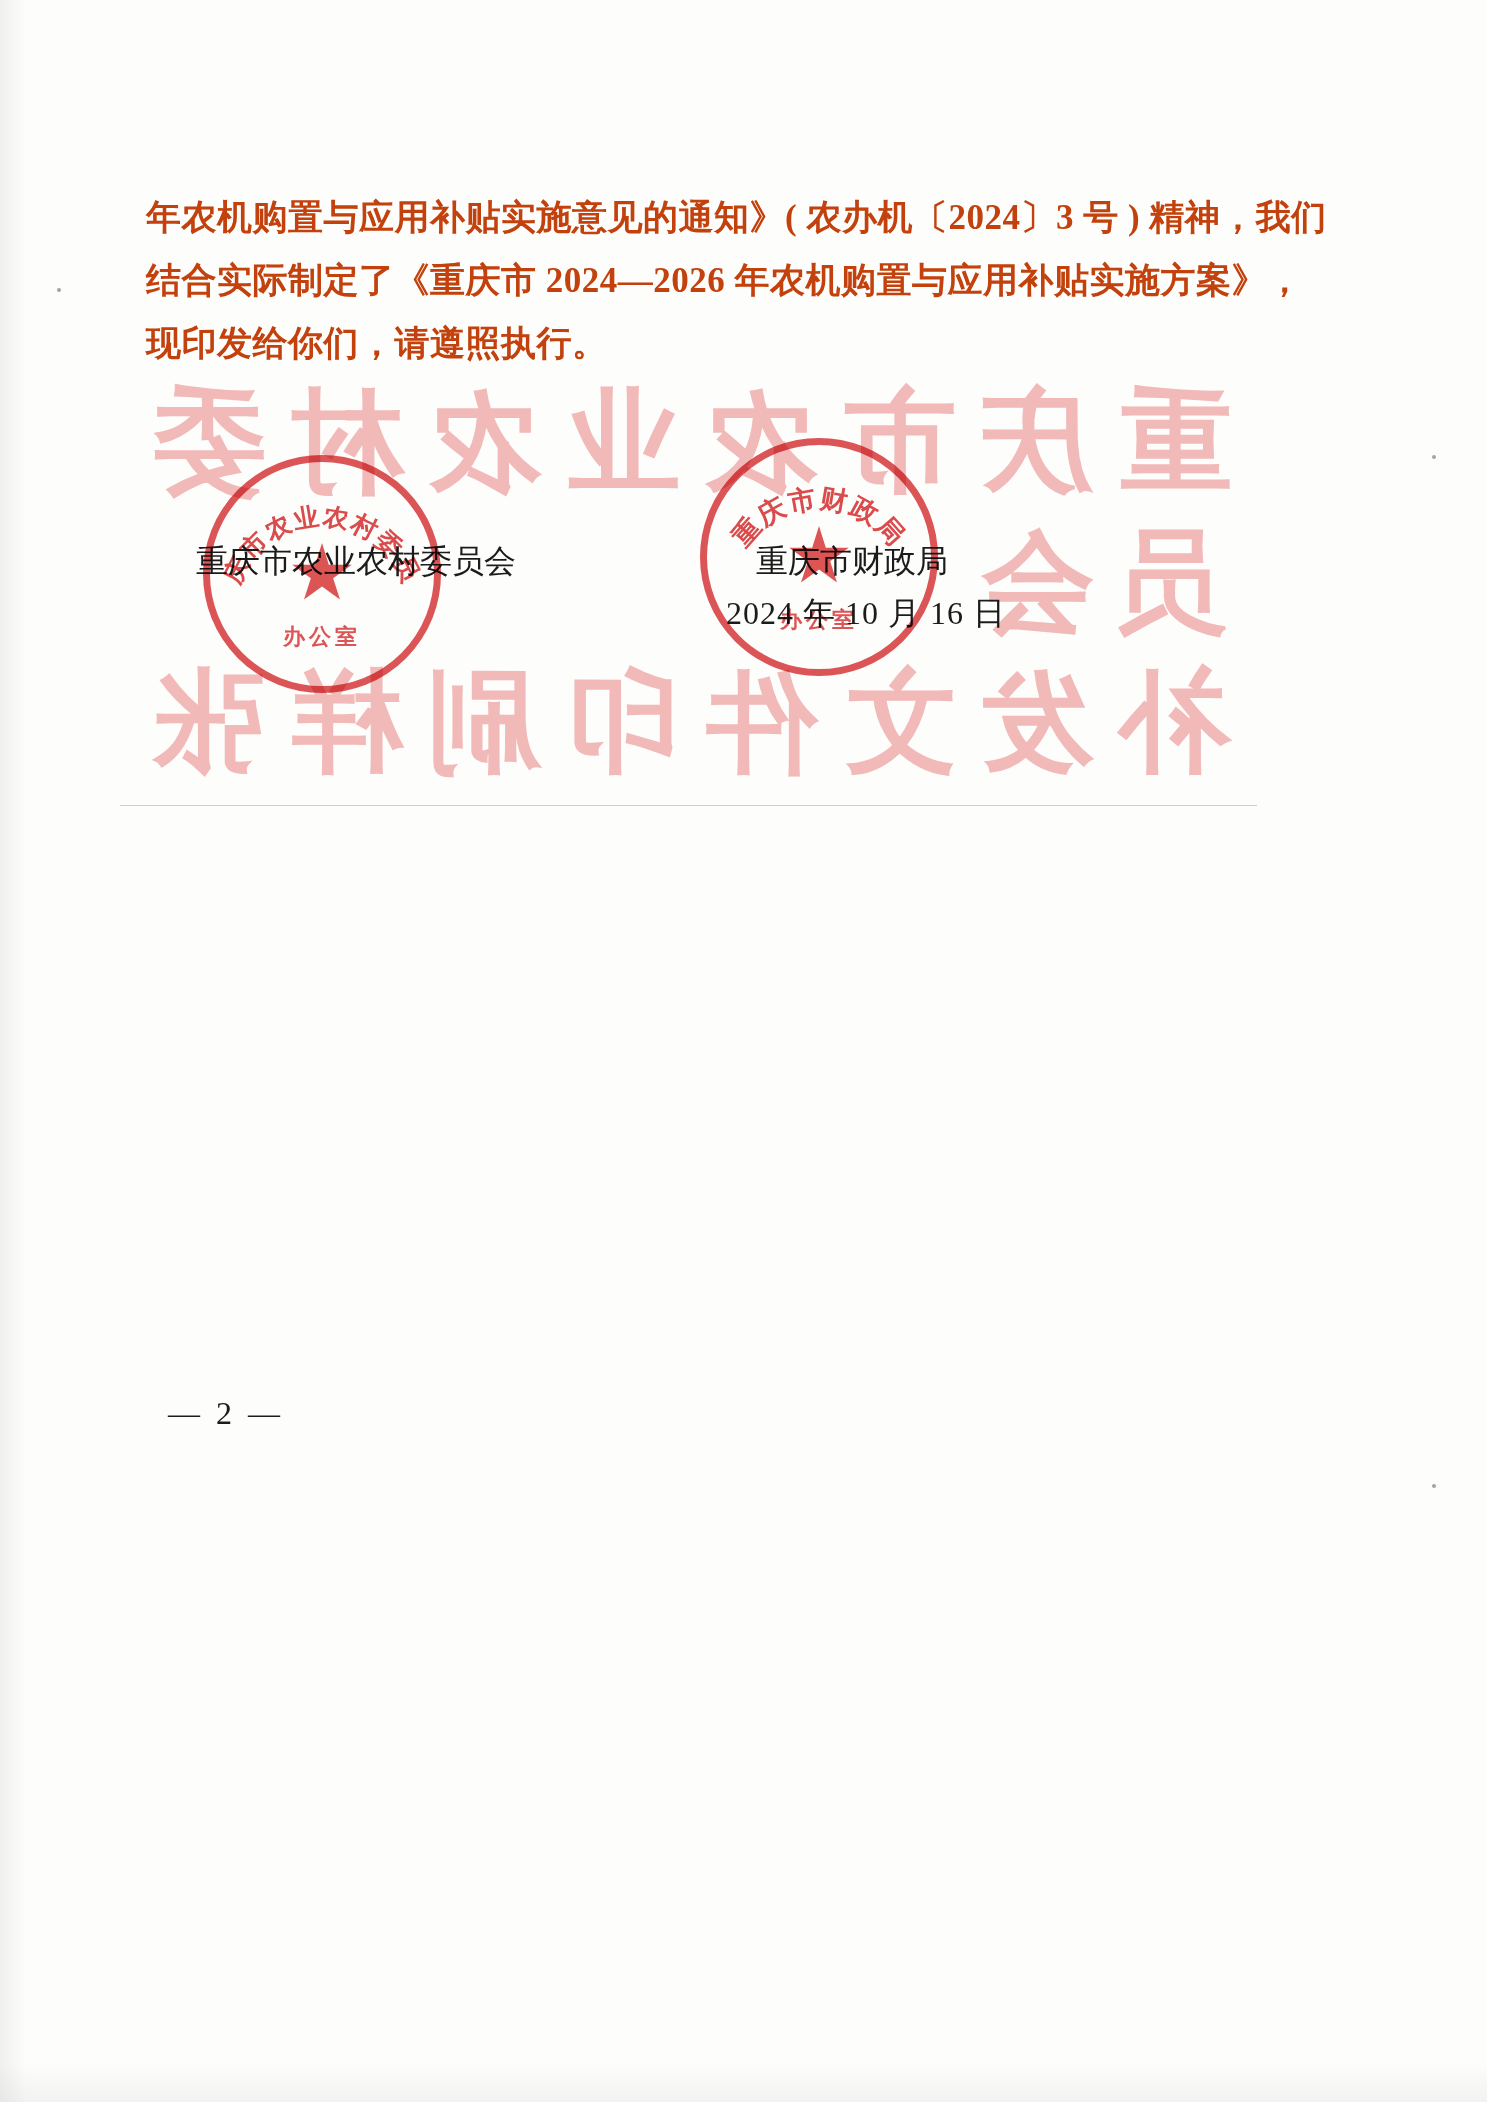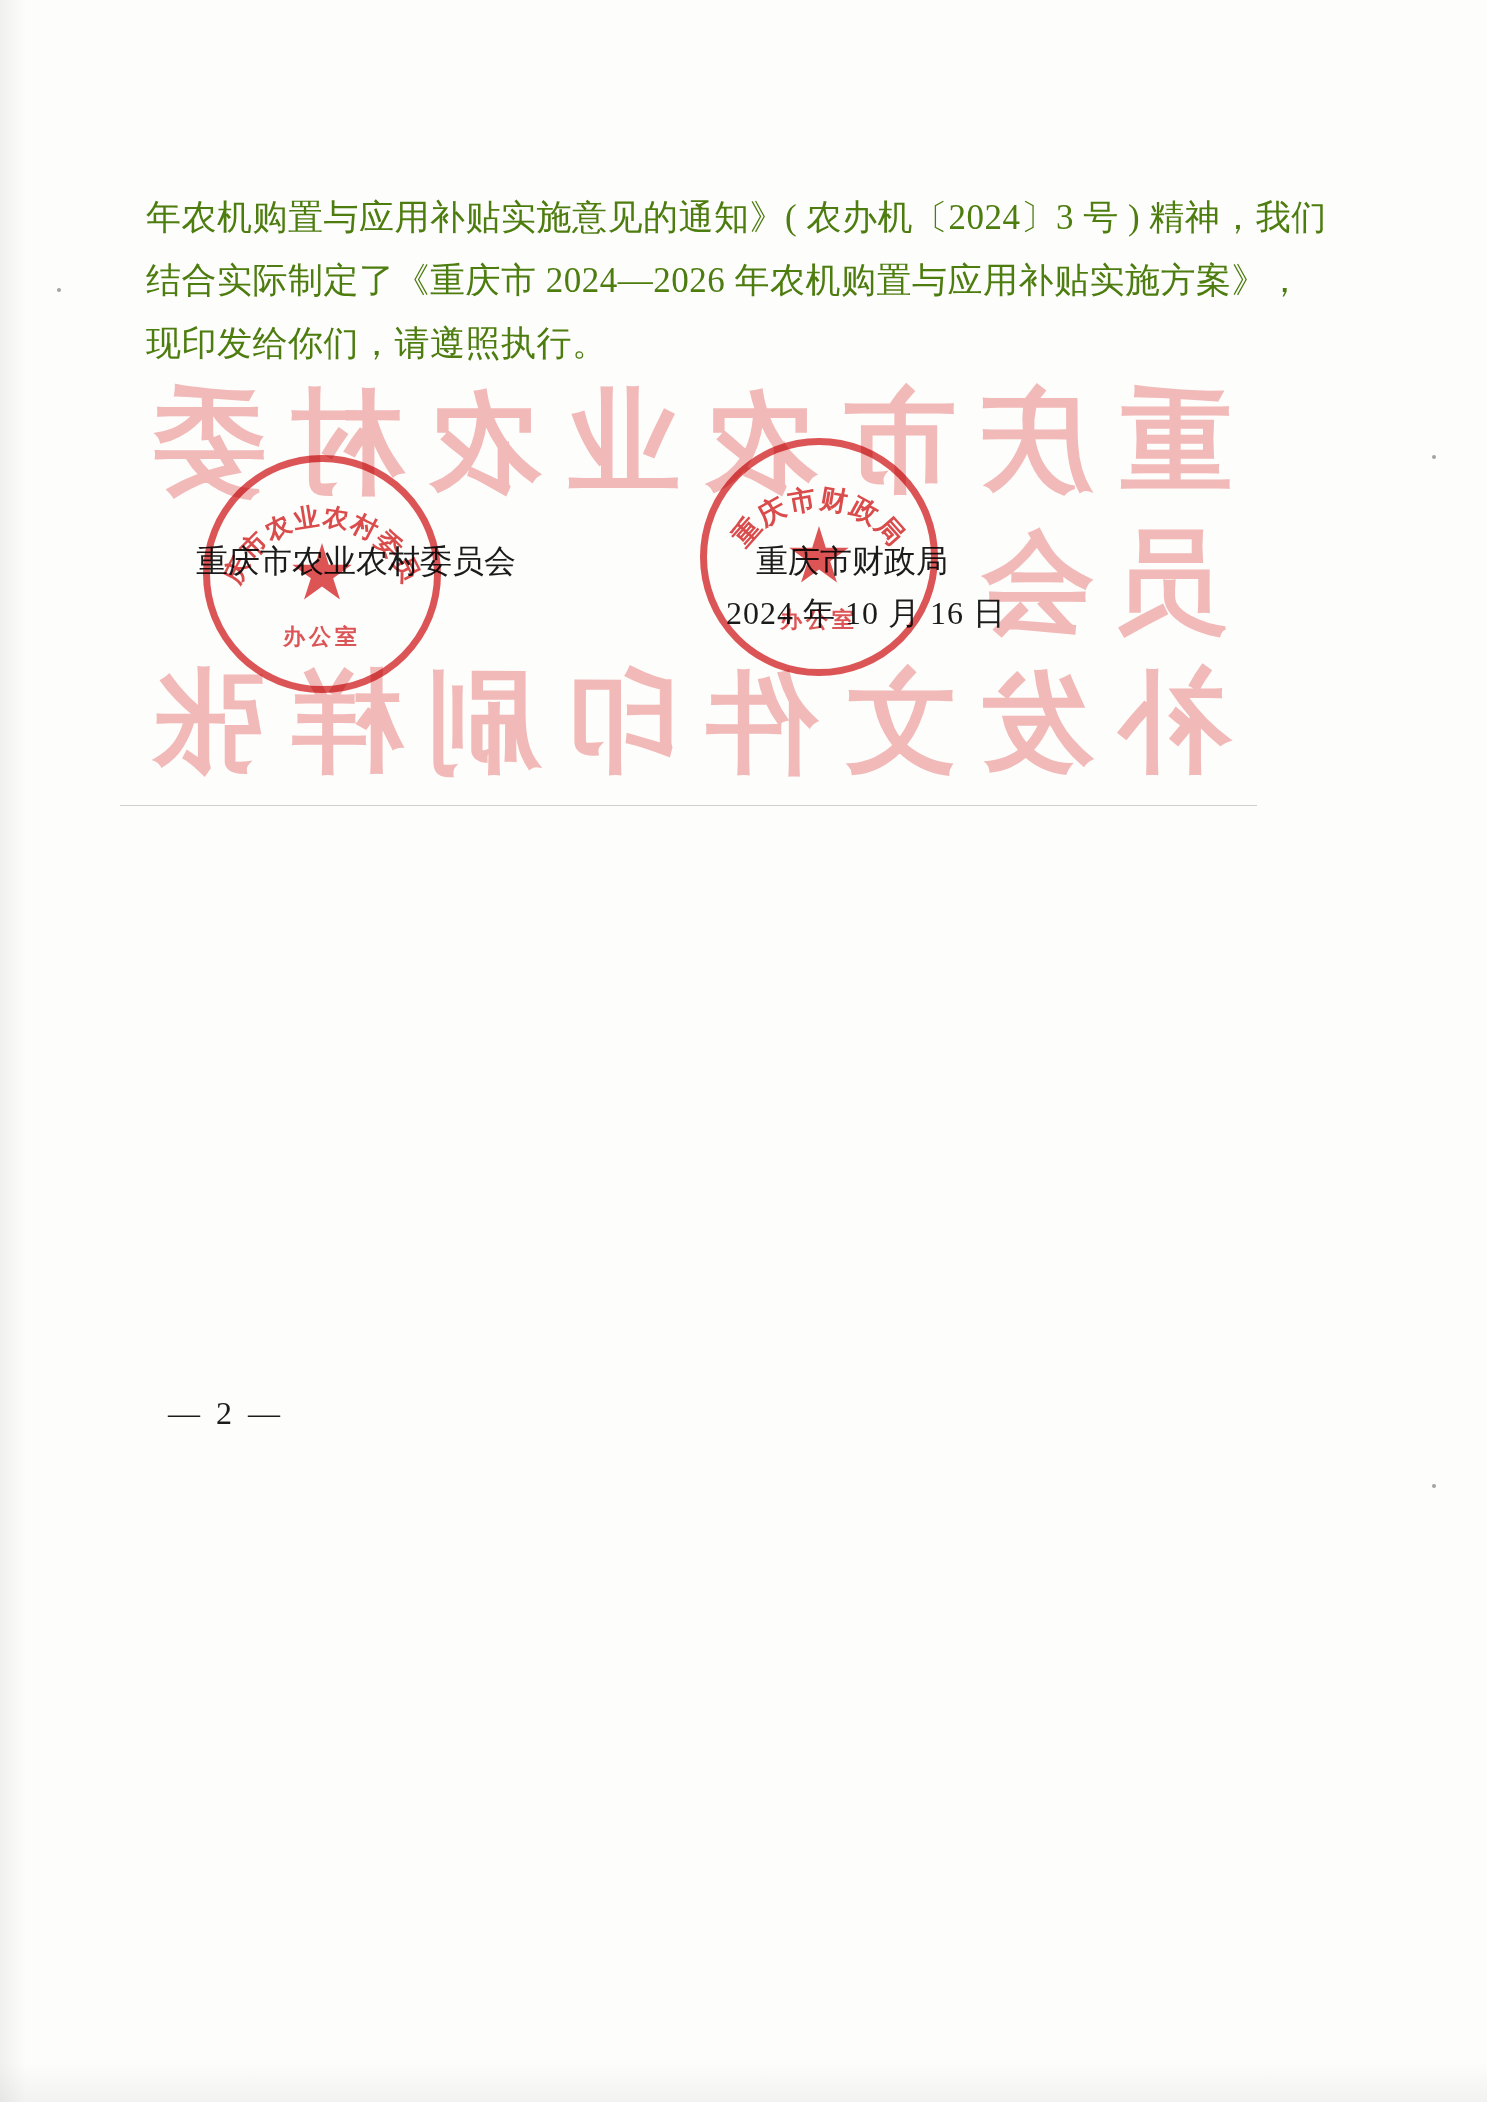--- a/index.html
+++ b/index.html
@@ -58,22 +58,23 @@
   .body-text {
     position: absolute;
     left: 146px;
     top: 186px;
     width: 1190px;
   }
   .para {
     font-size: 35px;
     line-height: 63px;
     letter-spacing: 0.5px;
-    color: #4d7c0f;
+    color: #c2410c;
     white-space: pre-wrap;
+    font-weight: bold;
   }
   .para.indent {
     text-indent: 70px;
     margin-top: 24px;
   }
 
   
   .signatures {
     position: absolute;
     top: 528px;

